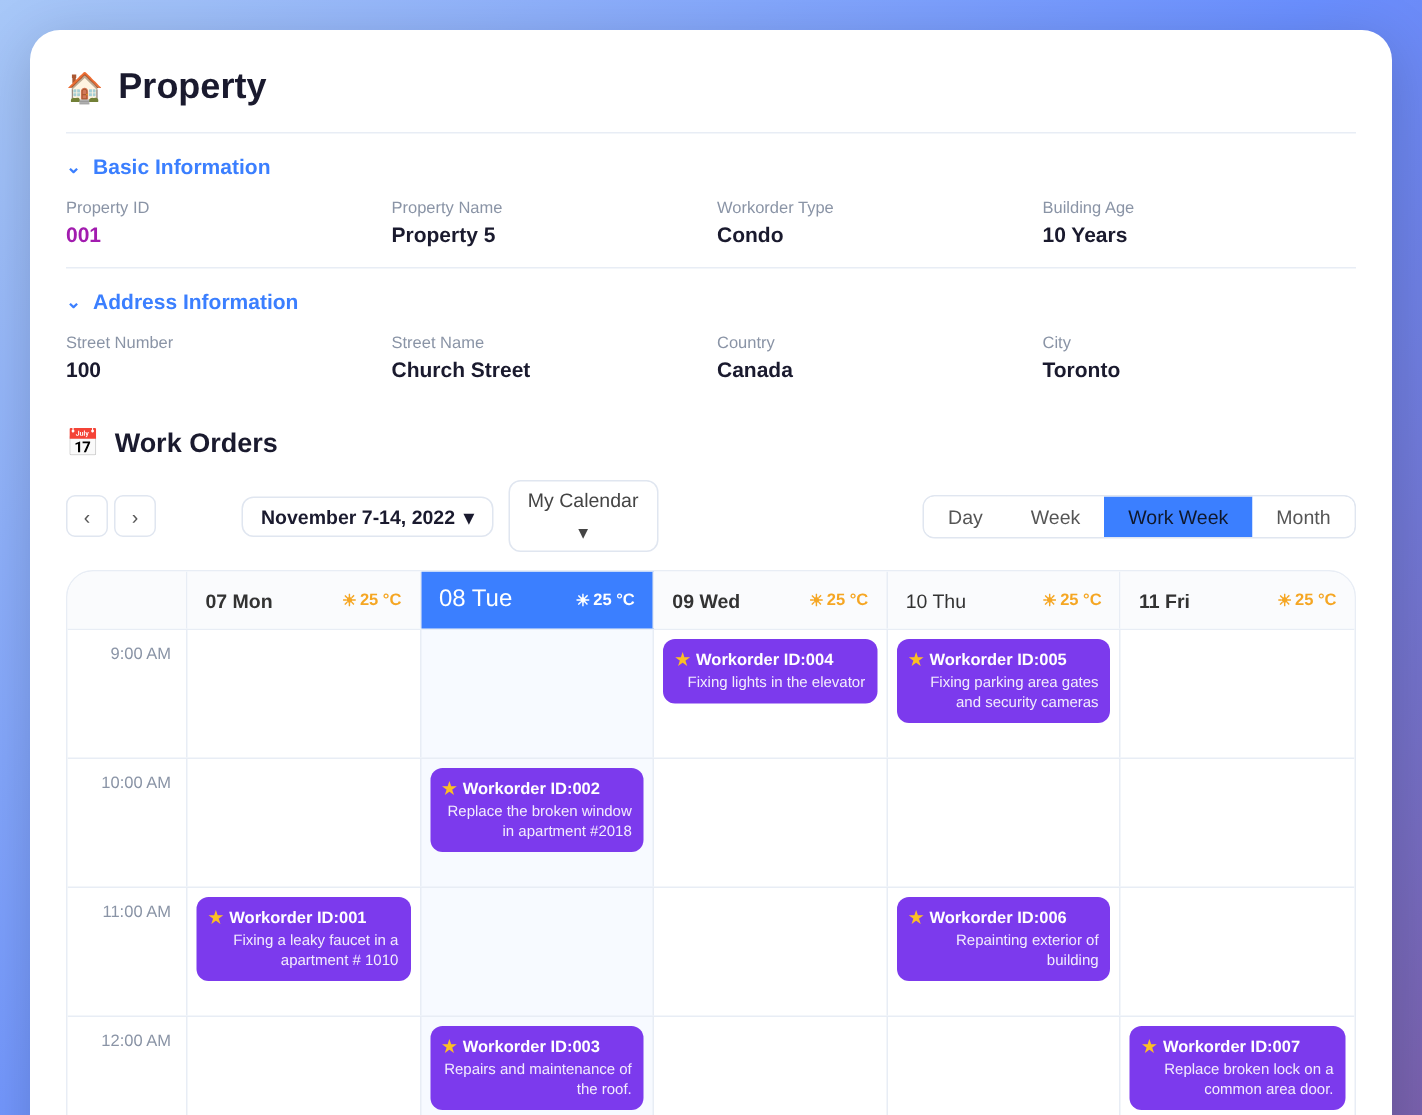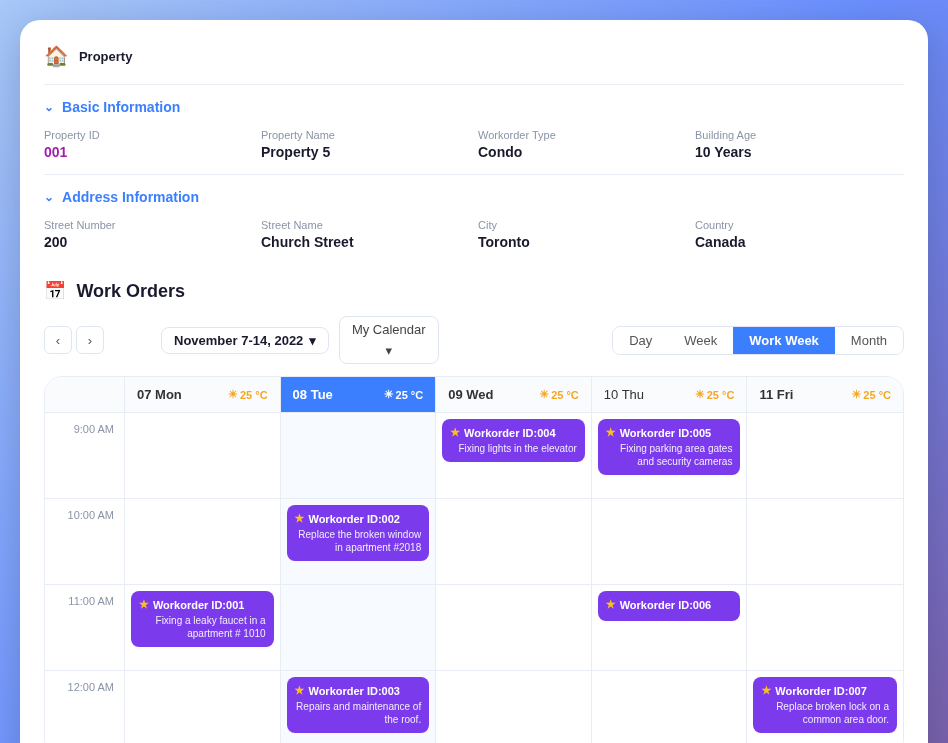--- a/index.html
+++ b/index.html
@@ -25,21 +25,21 @@
       display: flex;
       align-items: center;
       gap: 10px;
       margin-bottom: 16px;
     }
     .property-header .house-icon {
       color: #3b7fff;
       font-size: 20px;
     }
     .property-header h1 {
-      font-size: 13px;
+      font-size: 24px;
       font-weight: 700;
       color: #1a1a2e;
     }
     
     .section {
       border-top: 1px solid #e8edf5;
       padding: 14px 0;
     }
     .section-title {
       display: flex;
@@ -149,22 +149,22 @@
       padding: 6px 16px;
       font-size: 13px;
       color: #555;
       background: #fff;
       border: none;
       cursor: pointer;
       font-weight: 500;
     }
     .view-tab.active {
       background: #3b7fff;
-      color: #ffffff;
-      font-weight: 700;
+      color: #0f172a;
+      font-weight: 400;
     }
     
     .calendar-grid {
       border: 1px solid #e8edf5;
       border-radius: 18px;
       overflow: hidden;
       font-size: 12px;
     }
     .calendar-header-row {
       display: grid;
@@ -287,33 +287,33 @@
   </div>
 
   <div class="section">
     <div class="section-title">
       <span class="chevron">⌄</span>
       <span>Address Information</span>
     </div>
     <div class="info-grid">
       <div class="info-item">
         <div class="label">Street Number</div>
-        <div class="value">200</div>
+        <div class="value">100</div>
       </div>
       <div class="info-item">
         <div class="label">Street Name</div>
         <div class="value">Church Street</div>
       </div>
       <div class="info-item">
+        <div class="label">Country</div>
+        <div class="value">Canada</div>
+      </div>
+      <div class="info-item">
         <div class="label">City</div>
         <div class="value">Toronto</div>
-      </div>
-      <div class="info-item">
-        <div class="label">Country</div>
-        <div class="value">Canada</div>
       </div>
     </div>
   </div>
 
   <div class="work-orders-header">
     <span class="calendar-icon">📅</span>
     <h2>Work Orders</h2>
   </div>
 
   <div class="calendar-toolbar">
@@ -341,21 +341,21 @@
 
     <div class="calendar-header-row">
       <div class="cal-header-cell" style="background:#fafbfd;"></div>
 
       <div class="cal-header-cell">
         <span style="font-weight:600;font-size:13px;">07 Mon</span>
         <span class="weather"><span>☀</span> 25 °C</span>
       </div>
 
       <div class="cal-header-cell today-col">
-        <span style="font-weight:700;font-size:13px;">08 Tue</span>
+        <span style="font-weight:400;font-size:16px;">08 Tue</span>
         <span class="weather"><span>☀</span> 25 °C</span>
       </div>
 
       <div class="cal-header-cell">
         <span style="font-weight:600;font-size:13px;">09 Wed</span>
         <span class="weather"><span>☀</span> 25 °C</span>
       </div>
 
       <div class="cal-header-cell">
         <span style="font-weight:400;font-size:13px;">10 Thu</span>
@@ -424,20 +424,21 @@
           </div>
         </div>
         <div class="cal-cell today-col-body"></div>
         <div class="cal-cell"></div>
         <div class="cal-cell">
           <div class="wo-card purple">
             <div class="wo-card-title">
               <span class="star">★</span>
               <span>Workorder ID:006</span>
             </div>
+            <div class="wo-card-desc">Repainting exterior of building</div>
           </div>
         </div>
         <div class="cal-cell"></div>
       </div>
 
       <div class="time-row">
         <div class="time-label">12:00 AM</div>
         <div class="cal-cell"></div>
         <div class="cal-cell today-col-body">
           <div class="wo-card purple">

